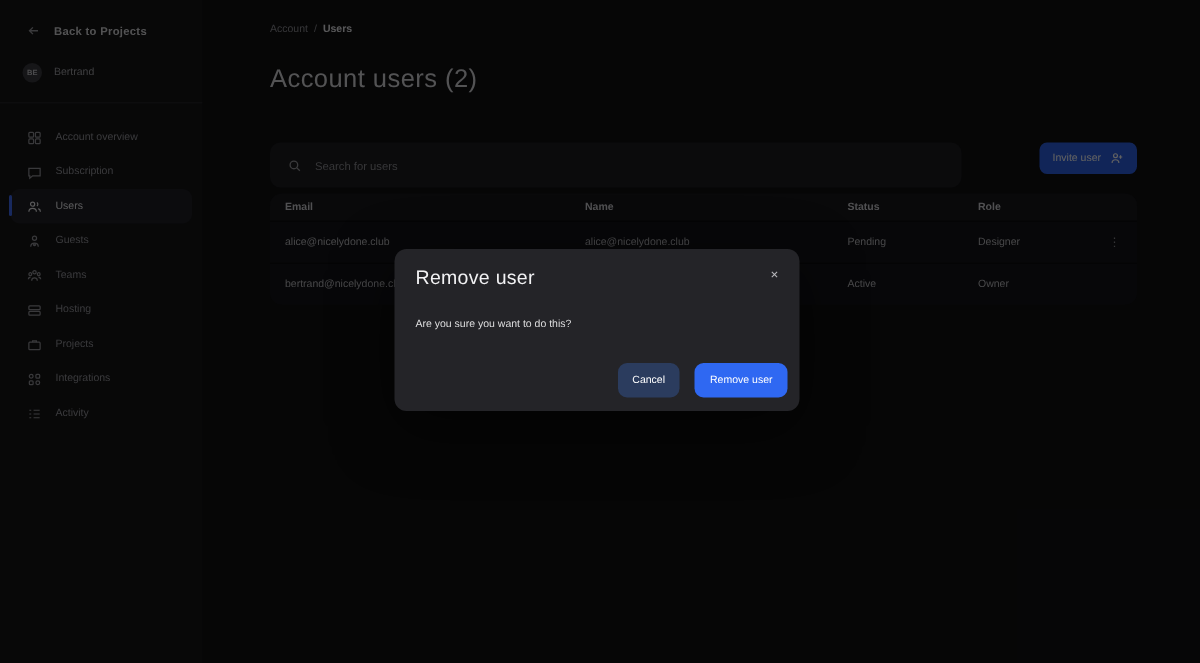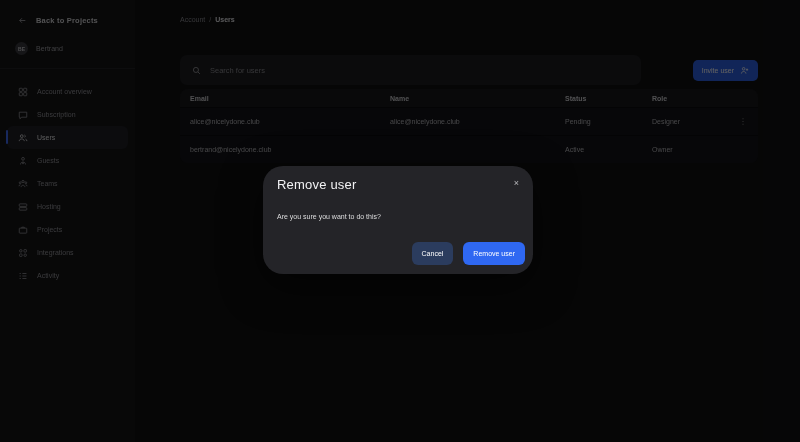--- a/index.html
+++ b/index.html
@@ -23,41 +23,41 @@
     padding-left:11px;border-radius:6px;color:#97979c;font-size:7px;cursor:default;}
   .nav-item svg{flex:0 0 auto;}
   .nav-item.active{background:#202025;color:#e9e9ec;}
   .nav-item.active::before{content:"";position:absolute;left:-1px;top:4px;width:2px;height:14px;
     background:#3f6cf7;border-radius:1px;}
   
   .main{position:absolute;left:135px;top:0;right:0;bottom:0;background:#101012;padding-left:45px;box-sizing:border-box;}
   .breadcrumb{padding-top:16px;font-size:7px;color:#8e8e93;display:flex;gap:4px;align-items:center;}
   .crumb-current{color:#e8e8eb;font-weight:700;}
   .page-title{margin-top:20px;font-size:17px;font-weight:400;color:#d9d9dc;letter-spacing:.3px;}
-  .toolbar{margin-top:32px;width:578px;display:flex;align-items:center;}
+  .toolbar{margin-top:32px;width:578px;display:flex;}
   .search{width:461px;height:30px;background:#1d1d20;border-radius:7px;display:flex;
     align-items:center;gap:7px;padding-left:12px;box-sizing:border-box;}
   .search input{background:transparent;border:none;outline:none;color:#cfcfd3;font-size:7.5px;
     font-family:"Liberation Sans",sans-serif;width:300px;}
   .search input::placeholder{color:#8f8f94;}
   .invite-btn{margin-left:auto;height:21px;padding:0 9px;background:#2f63e8;border-radius:5px;
     border:none;display:flex;align-items:center;gap:6px;color:#ffffff;font-size:7px;
     font-family:"Liberation Sans",sans-serif;cursor:pointer;}
   .table{width:578px;margin-top:4px;border-radius:8px;overflow:hidden;background:#17171a;}
   .thead{display:flex;align-items:center;height:18px;font-size:7px;font-weight:700;color:#d3d3d7;background:#18181b;}
   .trow{display:flex;align-items:center;height:27px;font-size:7px;color:#bababf;background:#141418;border-top:1px solid #0c0c0e;}
   .col-email{width:210px;padding-left:10px;box-sizing:border-box;}
   .col-name{width:175px;}
   .col-status{width:87px;}
   .col-role{flex:1;}
   .col-menu{width:30px;text-align:center;color:#8d8d92;font-size:8px;letter-spacing:0;}
   
   .overlay{position:absolute;inset:0;background:rgba(0,0,0,0.62);z-index:5;}
   .modal{position:absolute;left:263px;top:166px;width:270px;height:108px;z-index:10;
-    background:#242428;border-radius:20px;box-shadow:0 12px 40px rgba(0,0,0,.55);
+    background:#242428;border-radius:8px;box-shadow:0 12px 40px rgba(0,0,0,.55);
     box-sizing:border-box;padding:11px 8px 9px 14px;}
   .modal-title{font-size:13px;font-weight:400;color:#f2f2f4;letter-spacing:.2px;}
   .modal-close{position:absolute;top:11px;right:12px;background:none;border:none;color:#b9b9bd;
     font-size:9px;line-height:9px;padding:2px;cursor:pointer;font-family:"Liberation Sans",sans-serif;}
   .modal-body{margin-top:21px;font-size:7px;color:#dededf;}
   .modal-footer{position:absolute;right:8px;bottom:9px;display:flex;gap:10px;}
   .btn{height:23px;border:none;border-radius:6px;color:#ffffff;font-size:7px;
     font-family:"Liberation Sans",sans-serif;padding:0 10px;cursor:pointer;}
   .btn-cancel{background:#2b3c5e;}
   .btn-confirm{background:#2f68f2;}
@@ -175,20 +175,21 @@
   </div>
 </div>
 
 <div class="main">
   <div class="breadcrumb">
     <span>Account</span>
     <span>/</span>
     <span class="crumb-current">Users</span>
   </div>
 
+  <div class="page-title">Account users (2)</div>
 
   <div class="toolbar">
     <div class="search">
       <span>
         <svg width="9" height="9" viewBox="0 0 16 16" fill="none" stroke="#9a9a9e" stroke-width="1.6">
             <circle cx="7" cy="7" r="4.5"></circle>
             <path d="M10.5 10.5L14 14"></path>
           </svg>
       </span>
       <input type="text" placeholder="Search for users" style="">

